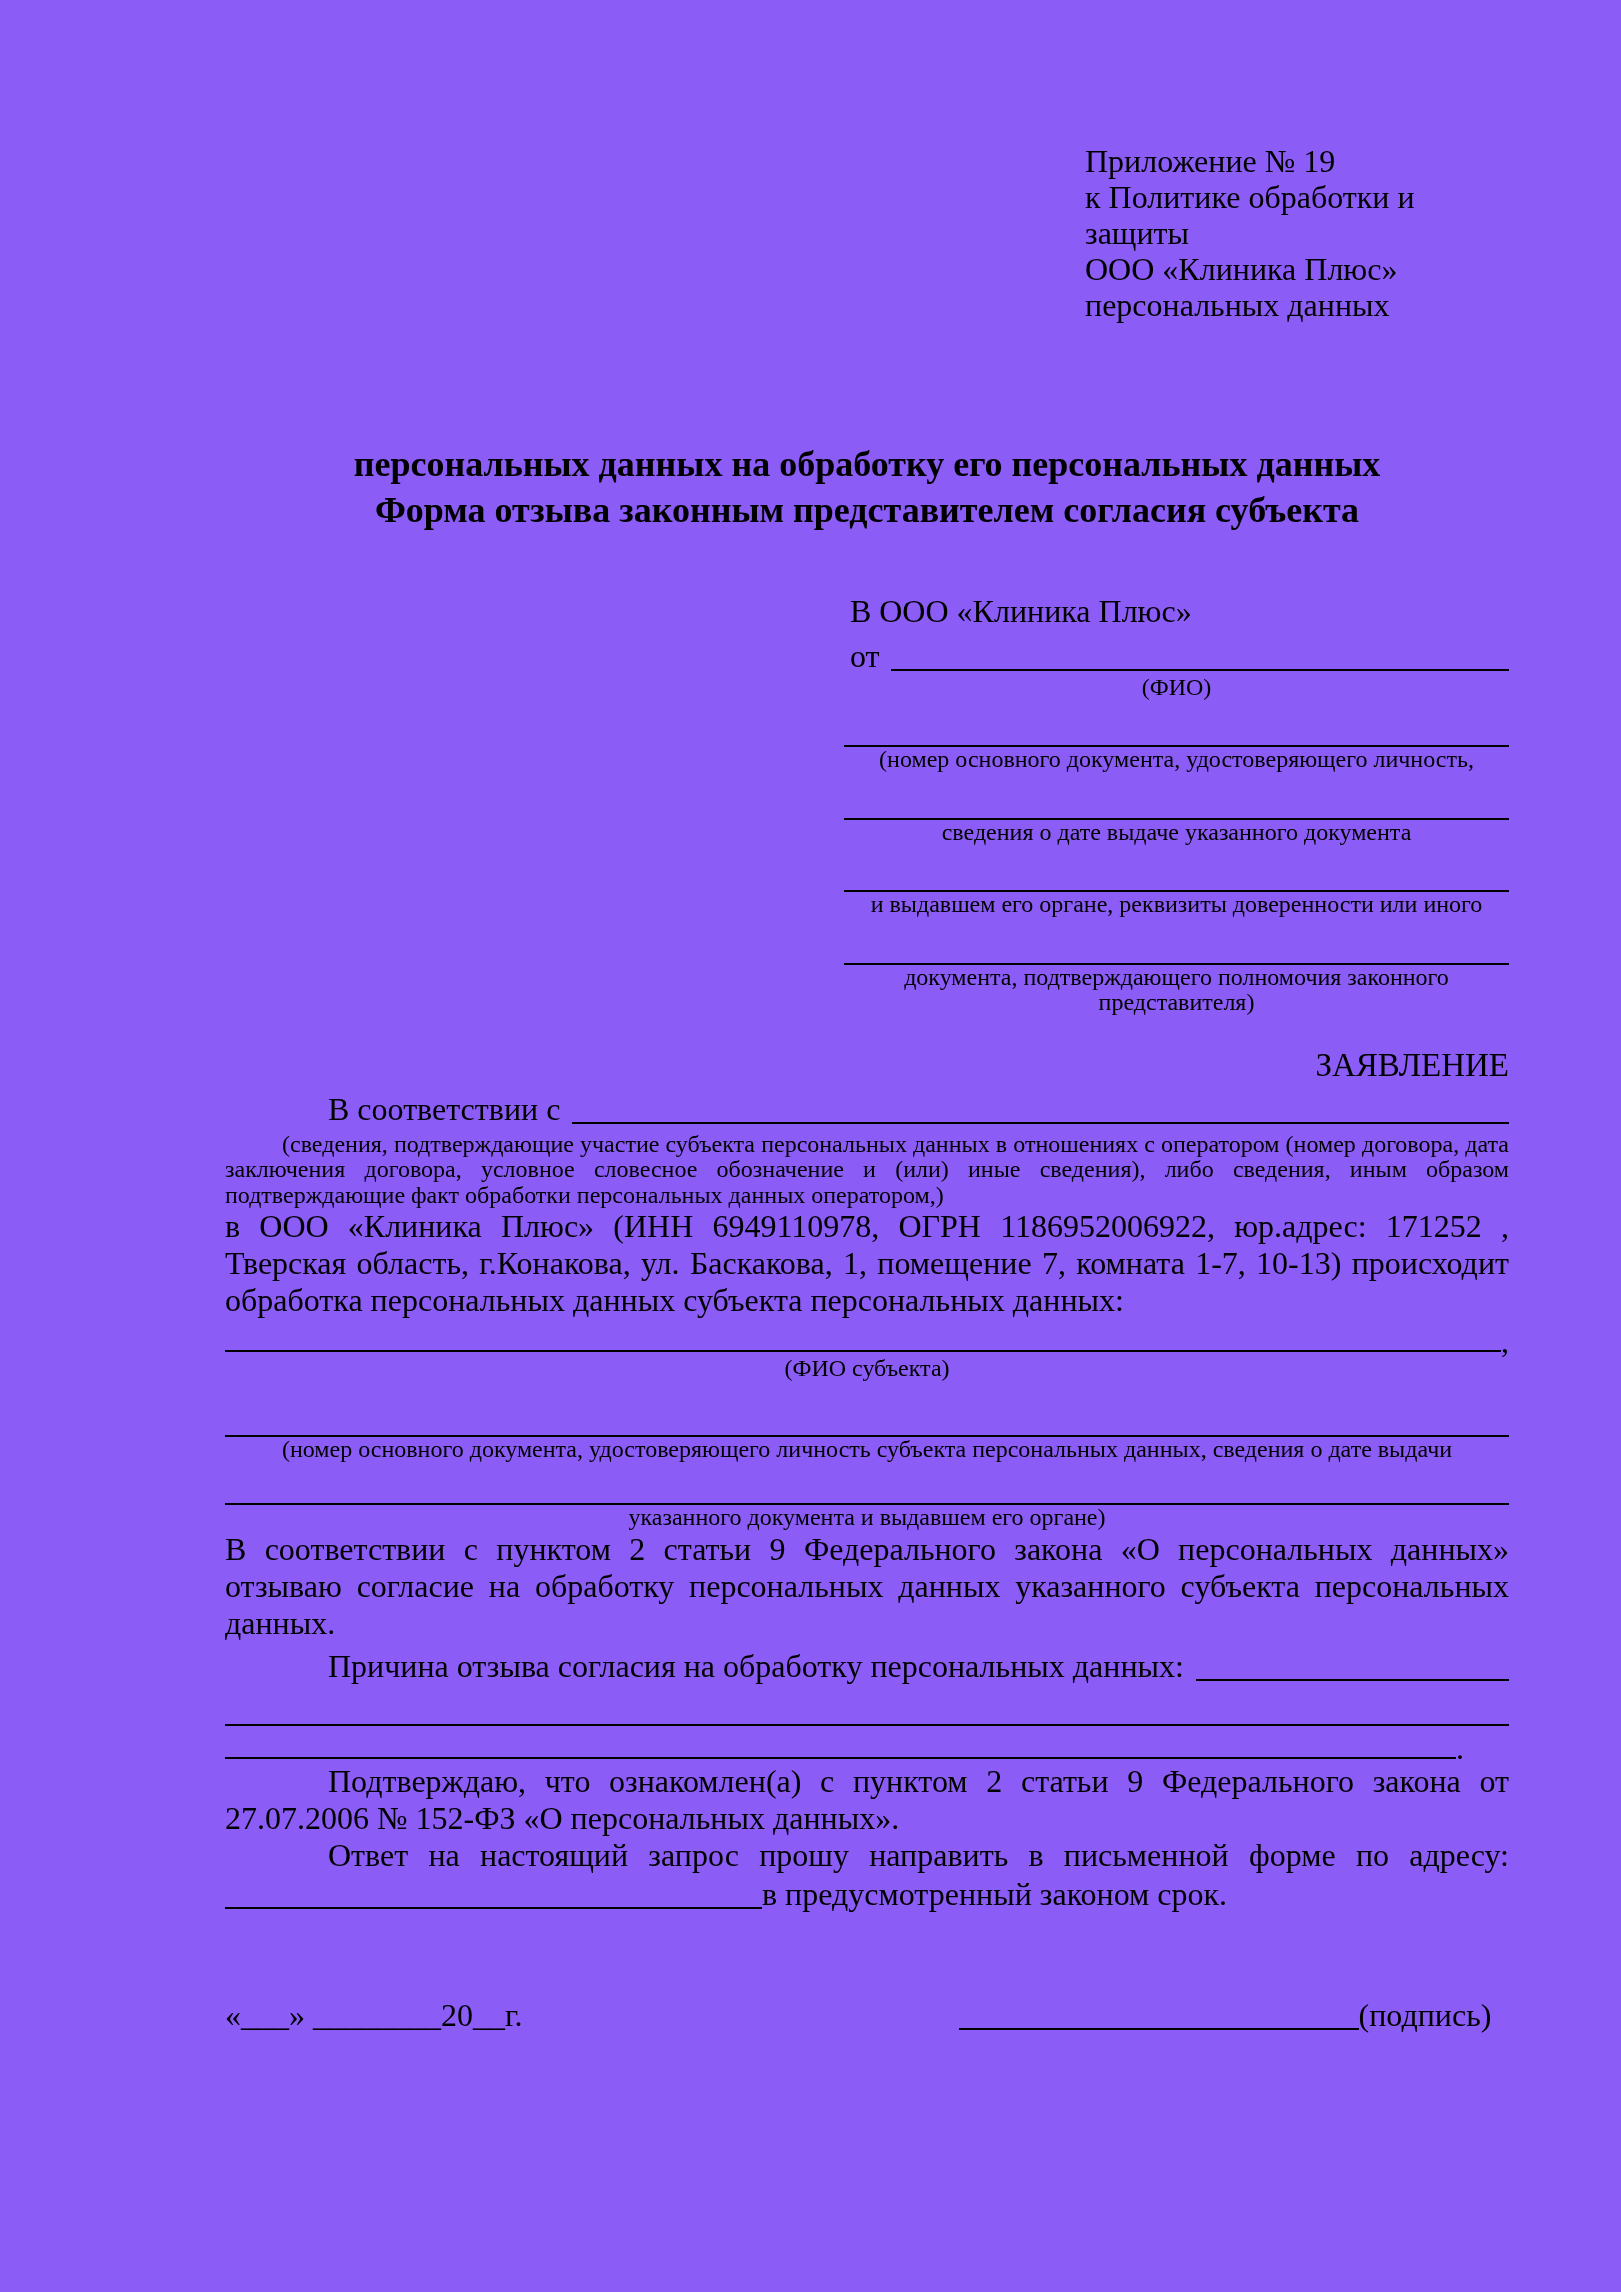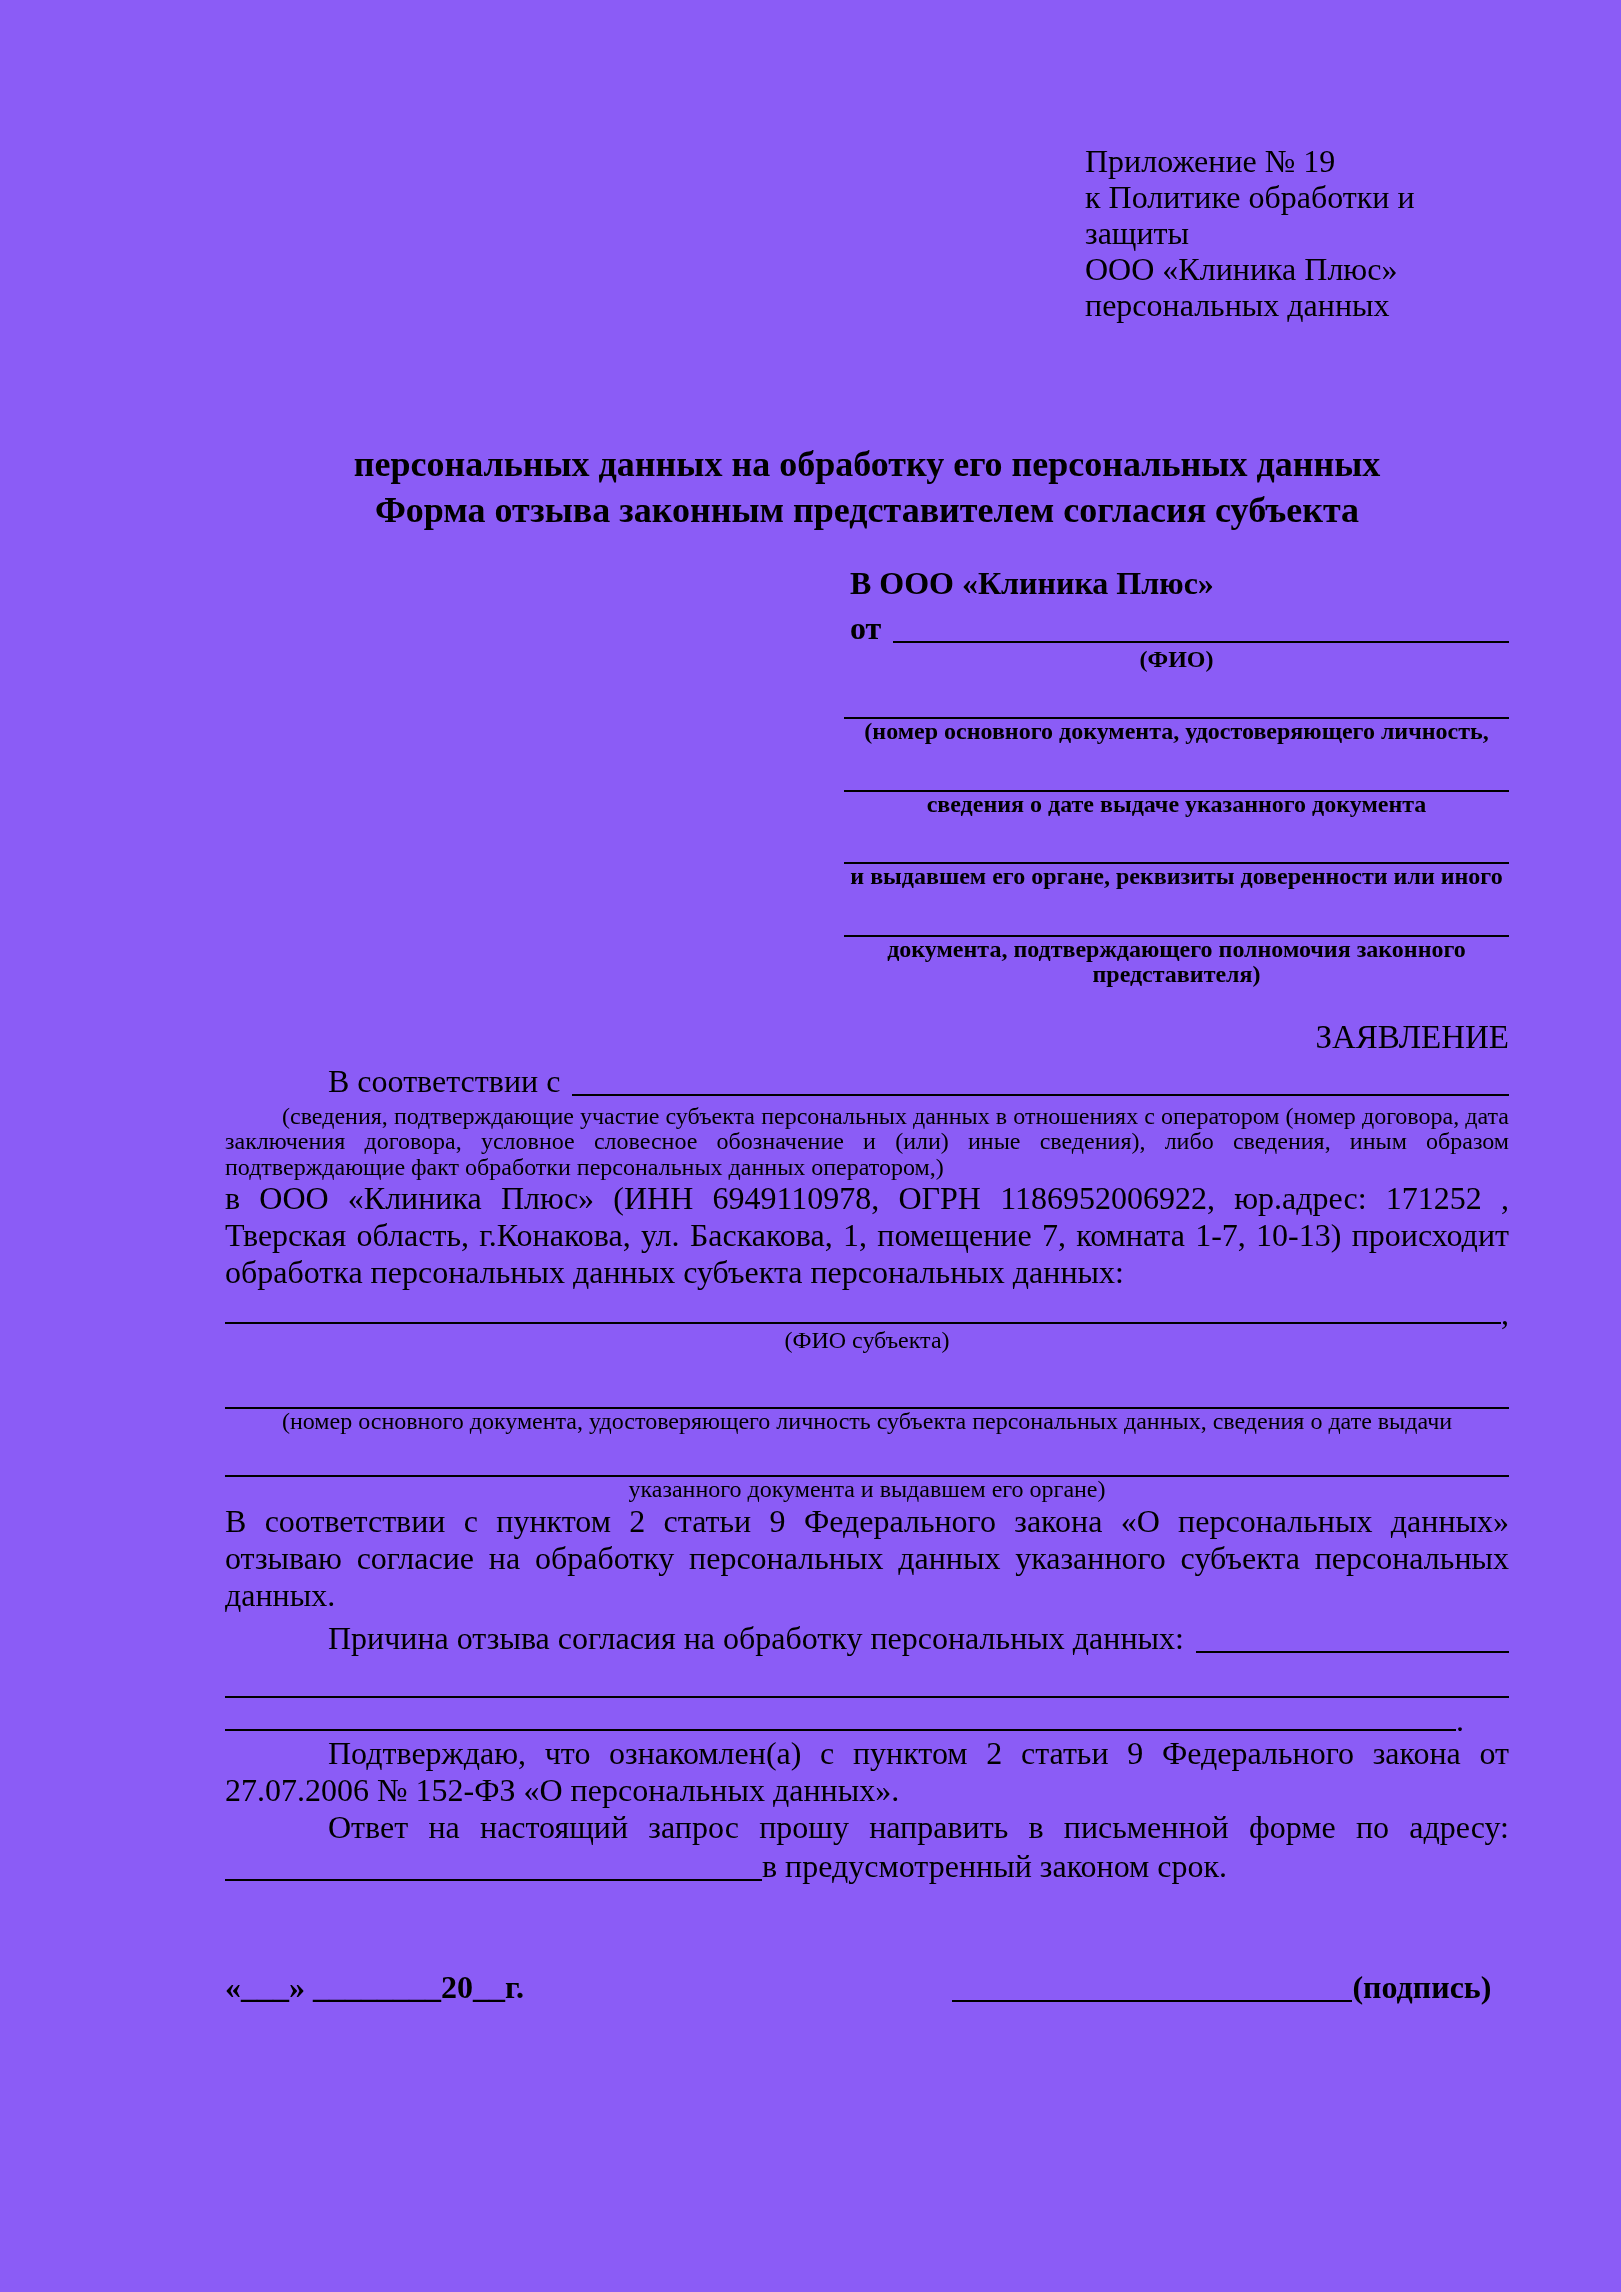--- a/index.html
+++ b/index.html
@@ -10,21 +10,21 @@
     background:#8b5cf6;
     color:#000;
     font-family:"Liberation Serif", serif;
     font-size:32px;line-height:37px;
     padding:143px 112px 0 225px;
     box-sizing:border-box;
     overflow:hidden;
   }
   .appendix{margin-left:860px;line-height:36px;}
   .doc-title{margin-top:118px;text-align:center;font-weight:bold;font-size:36px;line-height:46px;}
-  .addr{margin-top:30px;margin-left:619px;font-weight:bold;}
+  .addr{margin-top:58px;margin-left:619px;}
   .addr-to{line-height:41px;padding-left:5.9px;}
   .row{display:flex;align-items:flex-end;}
   .from-row{height:43px;padding-left:5.9px;}
   .fill{flex:1 1 auto;border-bottom:2.9px solid #000;margin-bottom:3.9px;}
   .from-row .fill{margin-left:11.8px;}
   .cap{font-size:24px;line-height:25.5px;}
   .center{text-align:center;}
   .addr-blank{margin-top:17.6px;height:27.4px;border-bottom:2.9px solid #000;}
   .heading{margin-top:30px;text-align:right;font-size:33px;line-height:39px;}
   .intro-row{height:43px;padding-left:103px;}
@@ -37,21 +37,21 @@
   .blankfull{height:25.5px;border-bottom:2.9px solid #000;}
   .b-sub1{margin-top:27.4px;}
   .b-sub2{margin-top:15.7px;}
   .b-reason1{margin-top:13.7px;}
   .b-reason2{margin-top:7.8px;height:29px;}
   .fill-fixed{width:1231px;border-bottom:2.9px solid #000;margin-bottom:3.9px;}
   .confirm{margin-top:5.9px;text-indent:103px;}
   .reply-prefix{text-indent:103px;text-align:justify;text-align-last:justify;margin:0;}
   .reply-line{height:39px;}
   .reply-fill{width:537px;border-bottom:2.9px solid #000;margin-bottom:3.9px;}
-  .bottom-row{margin-top:82px;display:flex;justify-content:space-between;align-items:flex-end;margin-right:17.6px;height:39px;font-weight:bold;}
+  .bottom-row{margin-top:82px;display:flex;justify-content:space-between;align-items:flex-end;margin-right:17.6px;height:39px;}
   .sig-group{display:flex;align-items:flex-end;}
   .sig-line{width:400px;border-bottom:2.9px solid #000;margin-bottom:3.9px;}
 </style>
 </head>
 <body>
 
 <div class="page">
 
   <div class="appendix">
     <div>Приложение № 19</div>

